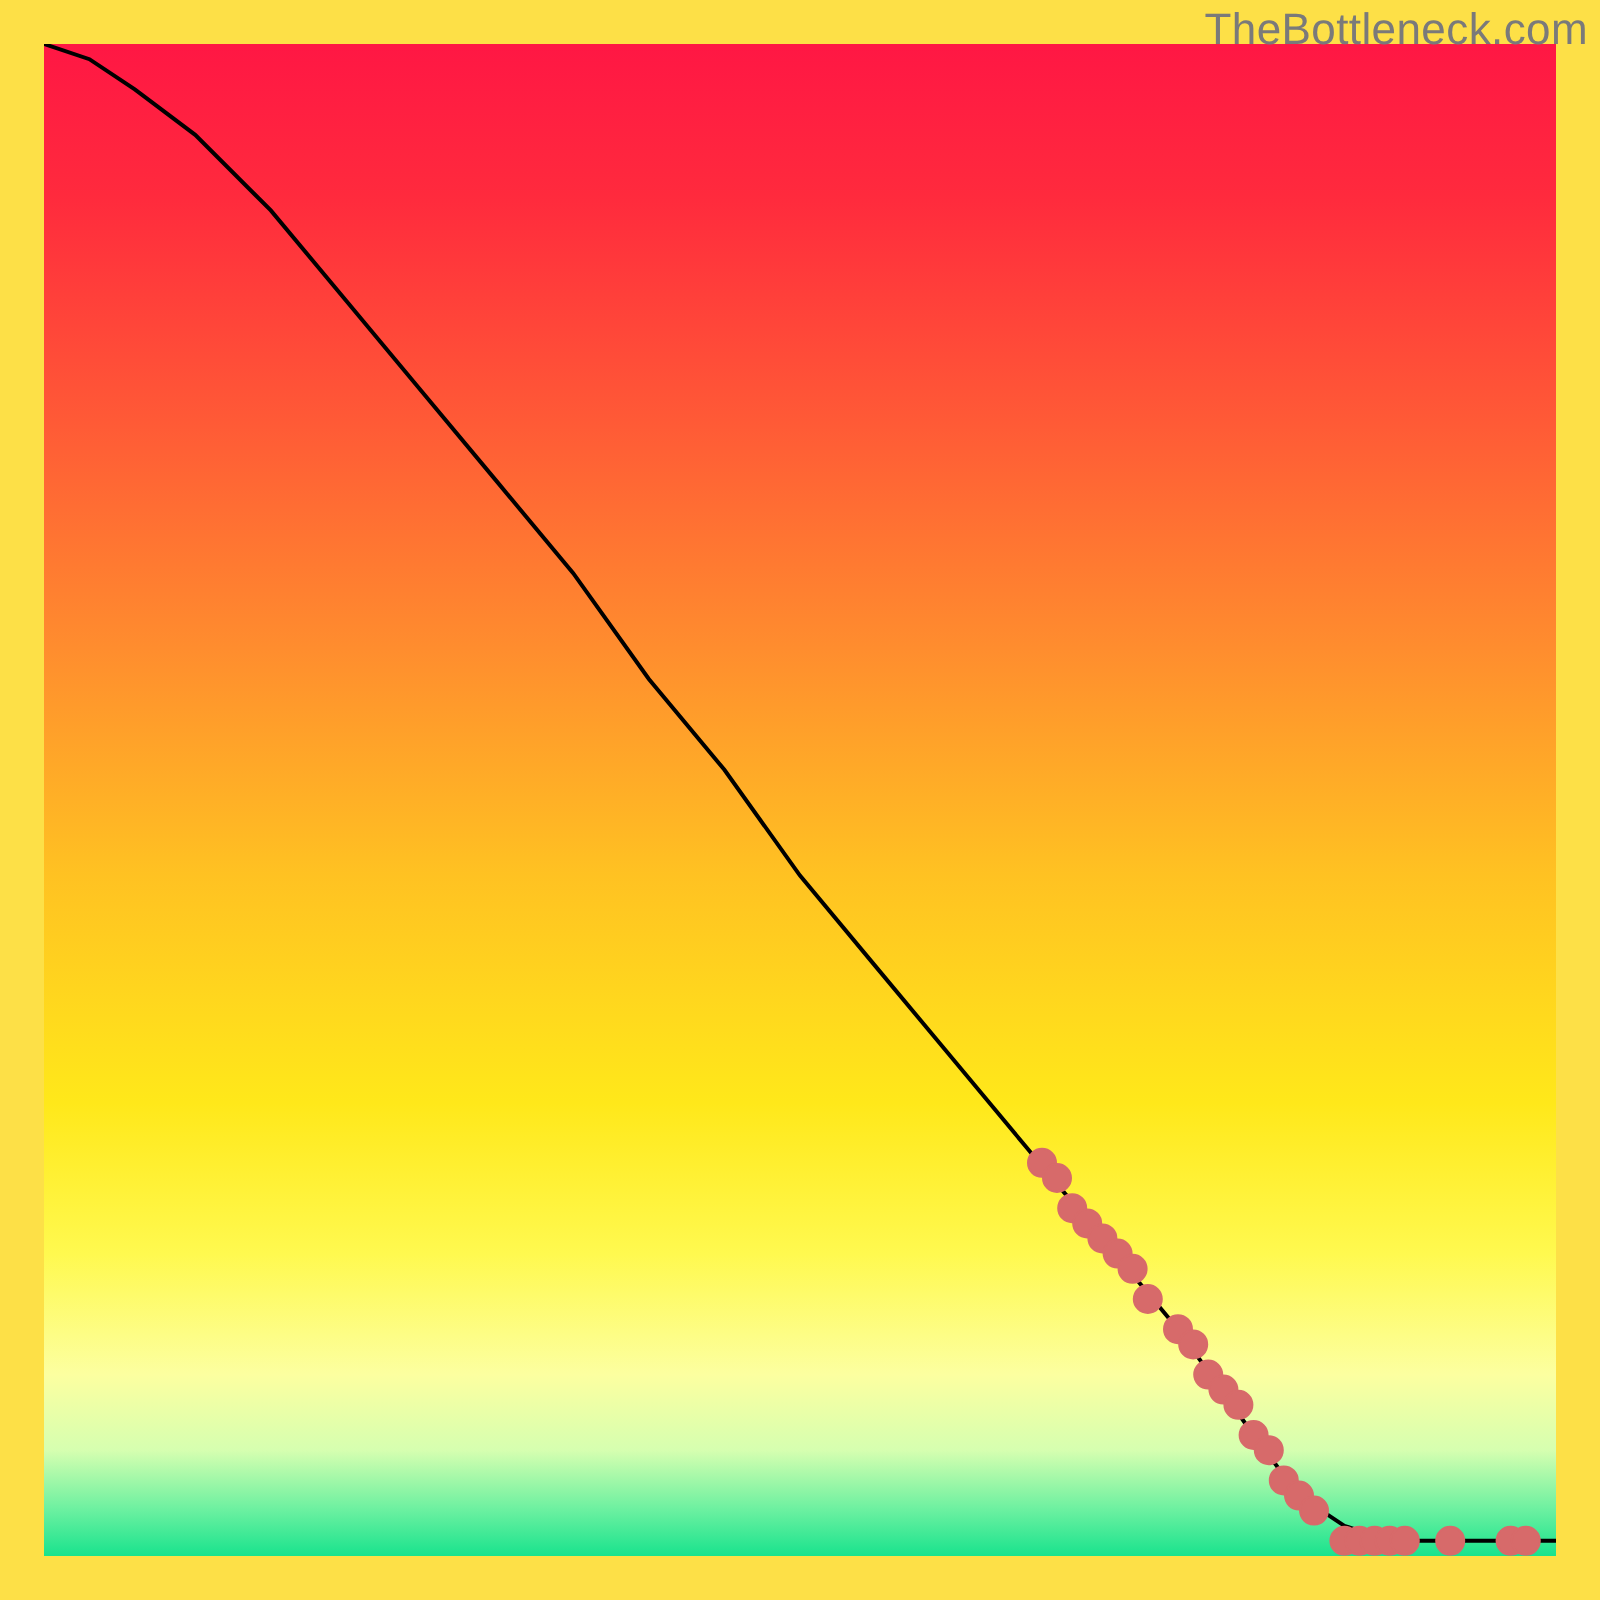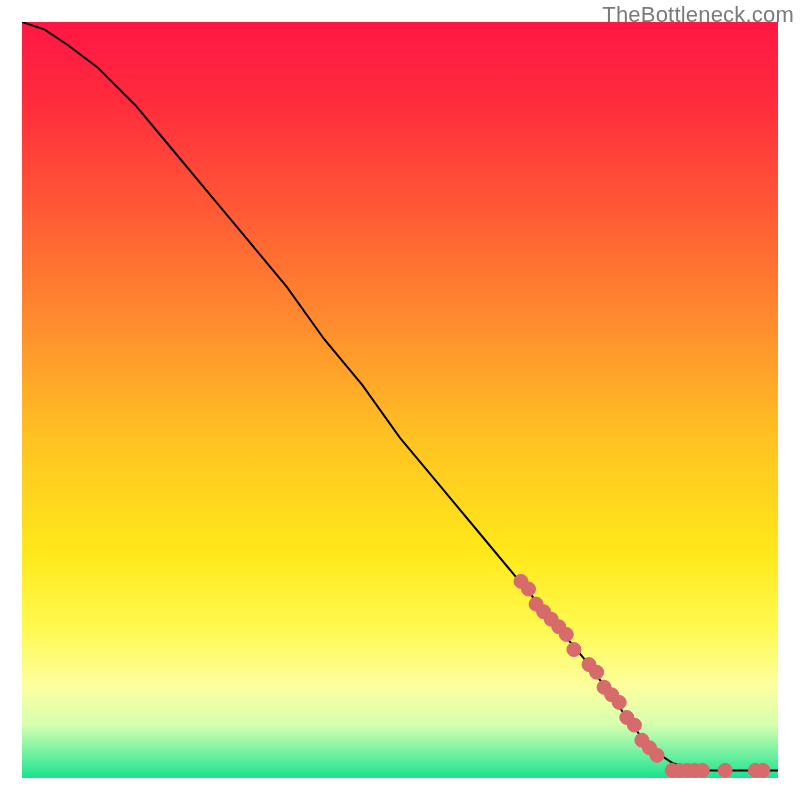--- a/index.html
+++ b/index.html
@@ -8,21 +8,21 @@
     width: 800px;
     height: 800px;
     background: #000;
     overflow: hidden;
     font-family: Arial, Helvetica, sans-serif;
   }
   .frame {
     position: relative;
     width: 800px;
     height: 800px;
-    background: #ffffff;
+    background: #fde047;
   }
   .watermark {
     position: absolute;
     top: 2px;
     right: 6px;
     color: #7a7a7a;
     font-size: 22px;
     font-weight: 500;
     letter-spacing: 0.2px;
     z-index: 20;

